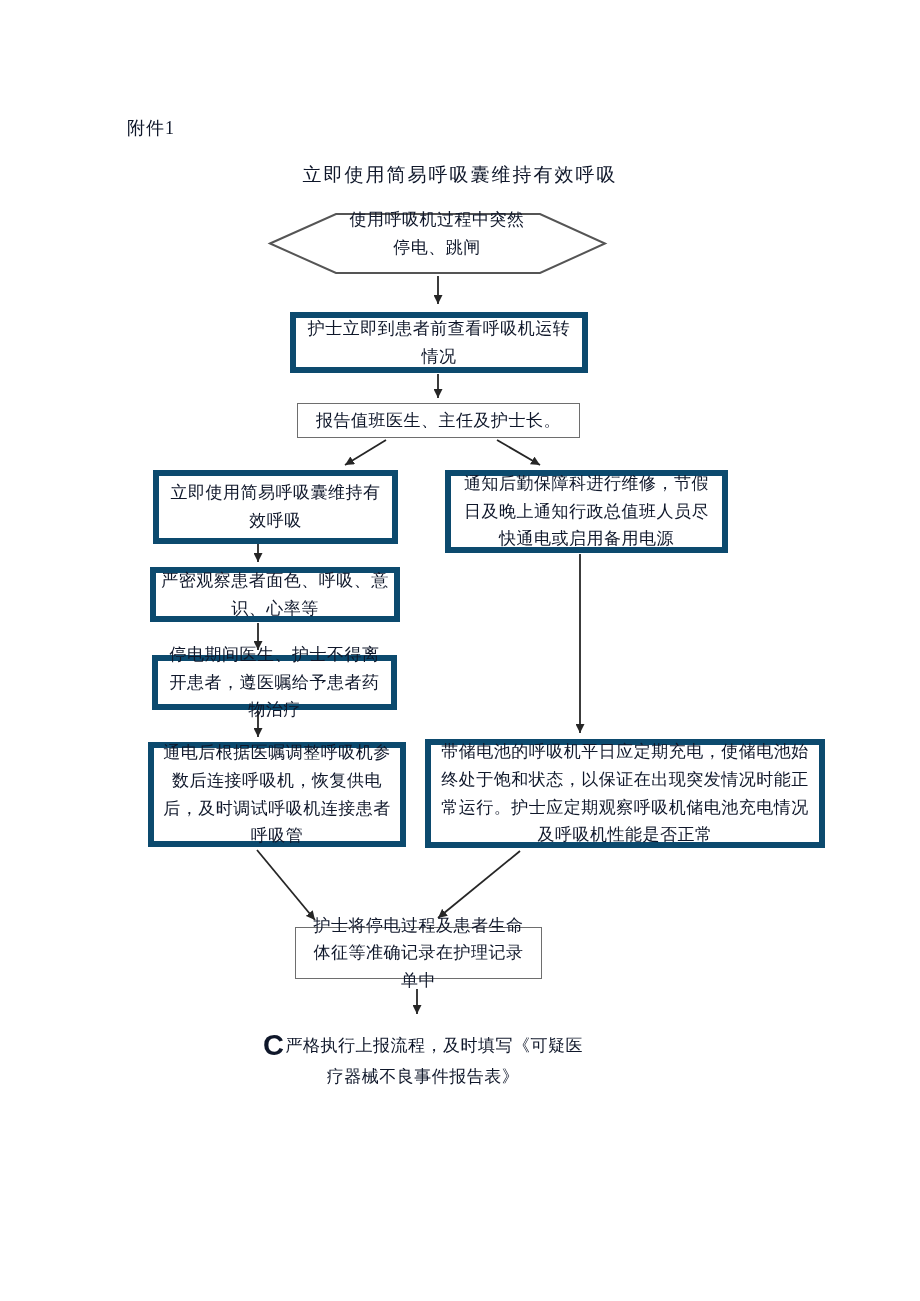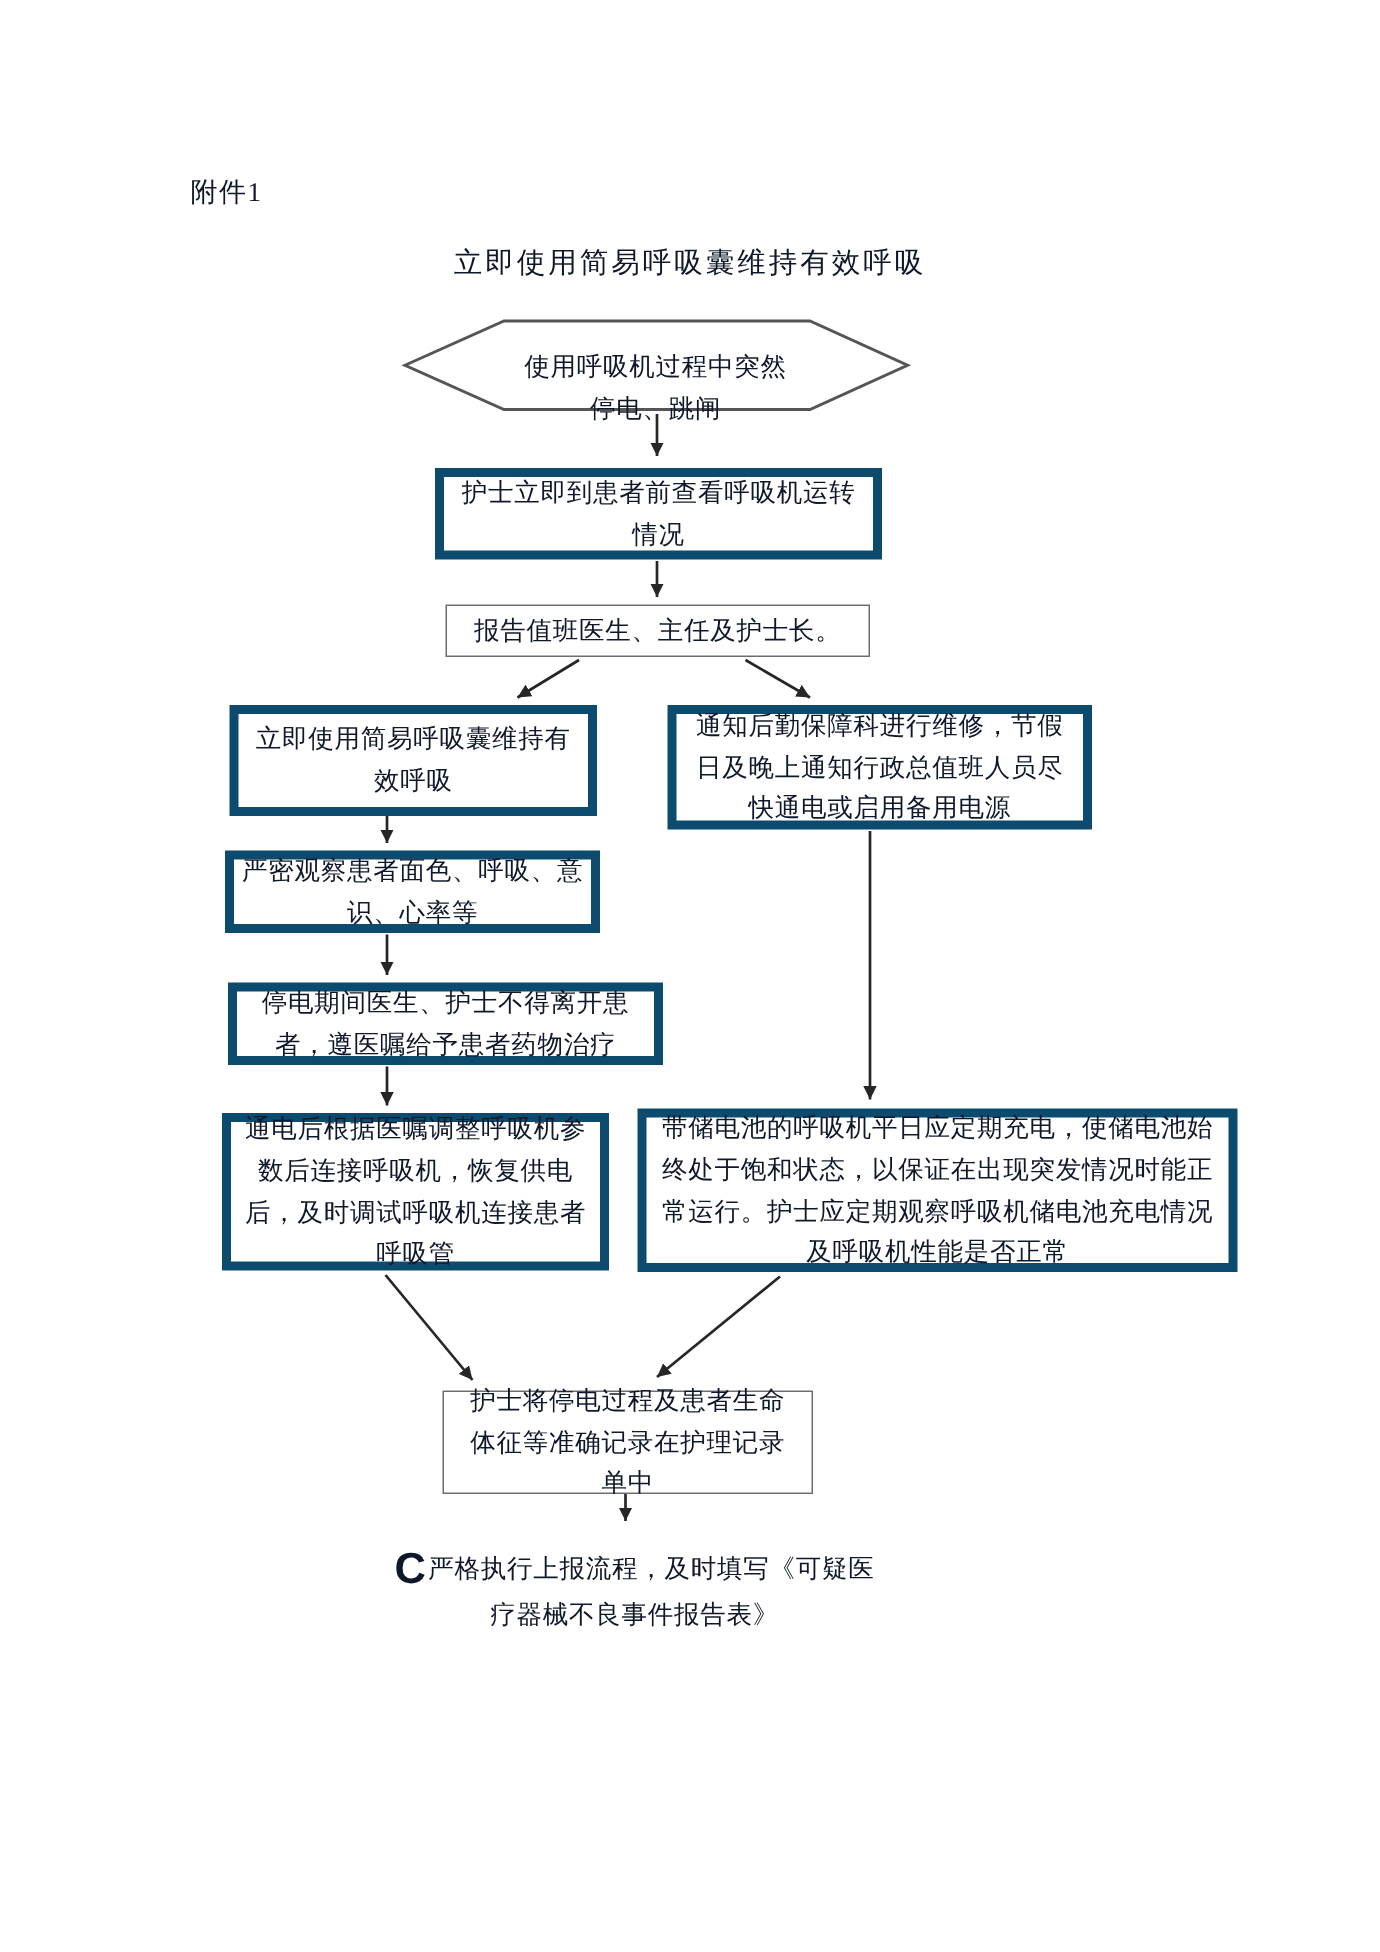--- a/index.html
+++ b/index.html
@@ -62,37 +62,37 @@
       <line x1="258" y1="531" x2="258" y2="562" marker-end="url(#ah)"></line>
       <line x1="258" y1="623" x2="258" y2="650" marker-end="url(#ah)"></line>
       <line x1="258" y1="711" x2="258" y2="737" marker-end="url(#ah)"></line>
       <line x1="580" y1="554" x2="580" y2="733" marker-end="url(#ah)"></line>
       <line x1="257" y1="850" x2="315" y2="920" marker-end="url(#ah)"></line>
       <line x1="520" y1="851" x2="438" y2="918" marker-end="url(#ah)"></line>
       <line x1="417" y1="989" x2="417" y2="1014" marker-end="url(#ah)"></line>
     </g>
   </svg>
 
-  <div class="node hex-text" style="left:337px;top:231px;width:200px;height:56px;font-family:Liberation Serif, serif;">使用呼吸机过程中突然停电、跳闸</div>
+  <div class="node hex-text" style="left:337px;top:206px;width:200px;height:56px;font-family:Liberation Serif, serif;">使用呼吸机过程中突然停电、跳闸</div>
 
   <div class="node box" style="left:290px;top:312px;width:298px;height:61px;">护士立即到患者前查看呼吸机运转情况</div>
 
   <div class="node box-thin" style="left:297px;top:403px;width:283px;height:35px;">报告值班医生、主任及护士长。</div>
 
   <div class="node box" style="left:153px;top:470px;width:245px;height:74px;">立即使用简易呼吸囊维持有效呼吸</div>
 
   <div class="node box" style="left:150px;top:567px;width:250px;height:55px;padding:2px 4px;">严密观察患者面色、呼吸、意识、心率等</div>
 
-  <div class="node box" style="left:152px;top:655px;width:290px;height:55px;padding:19px 5px;">停电期间医生、护士不得离开患者，遵医嘱给予患者药物治疗</div>
+  <div class="node box" style="left:152px;top:655px;width:245px;height:55px;padding:19px 5px;">停电期间医生、护士不得离开患者，遵医嘱给予患者药物治疗</div>
 
   <div class="node box" style="left:148px;top:742px;width:258px;height:105px;padding:2px 9px;">通电后根据医嘱调整呼吸机参数后连接呼吸机，恢复供电后，及时调试呼吸机连接患者呼吸管</div>
 
   <div class="node box" style="left:445px;top:470px;width:283px;height:83px;padding:2px 6px;">通知后勤保障科进行维修，节假日及晚上通知行政总值班人员尽快通电或启用备用电源</div>
 
   <div class="node box" style="left:425px;top:739px;width:400px;height:109px;padding:2px 5px;">带储电池的呼吸机平日应定期充电，使储电池始终处于饱和状态，以保证在出现突发情况时能正常运行。护士应定期观察呼吸机储电池充电情况及呼吸机性能是否正常</div>
 
-  <div class="node box-thin" style="left:295px;top:927px;width:247px;height:69px;padding:18px 10px;">护士将停电过程及患者生命体征等准确记录在护理记录单中</div>
+  <div class="node box-thin" style="left:295px;top:927px;width:247px;height:52px;padding:18px 10px;">护士将停电过程及患者生命体征等准确记录在护理记录单中</div>
 
   <div class="final-note">
     <span class="note-marker">C</span><span>严格执行上报流程，及时填写《可疑医疗器械不良事件报告表》</span>
   </div>
 
 </div>
 
 </body></html>

